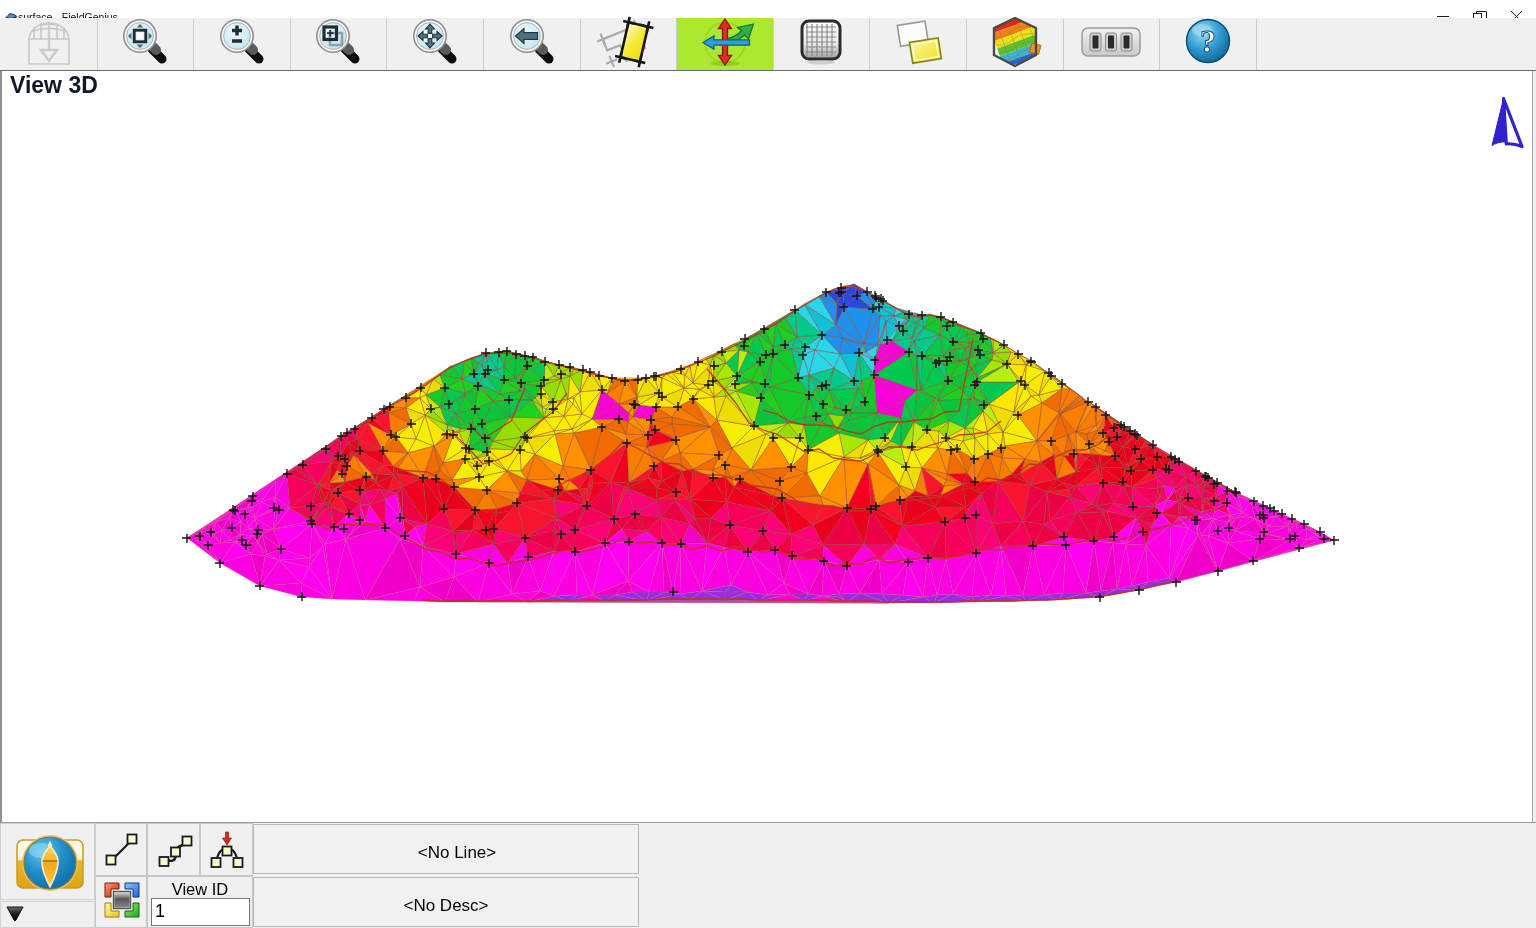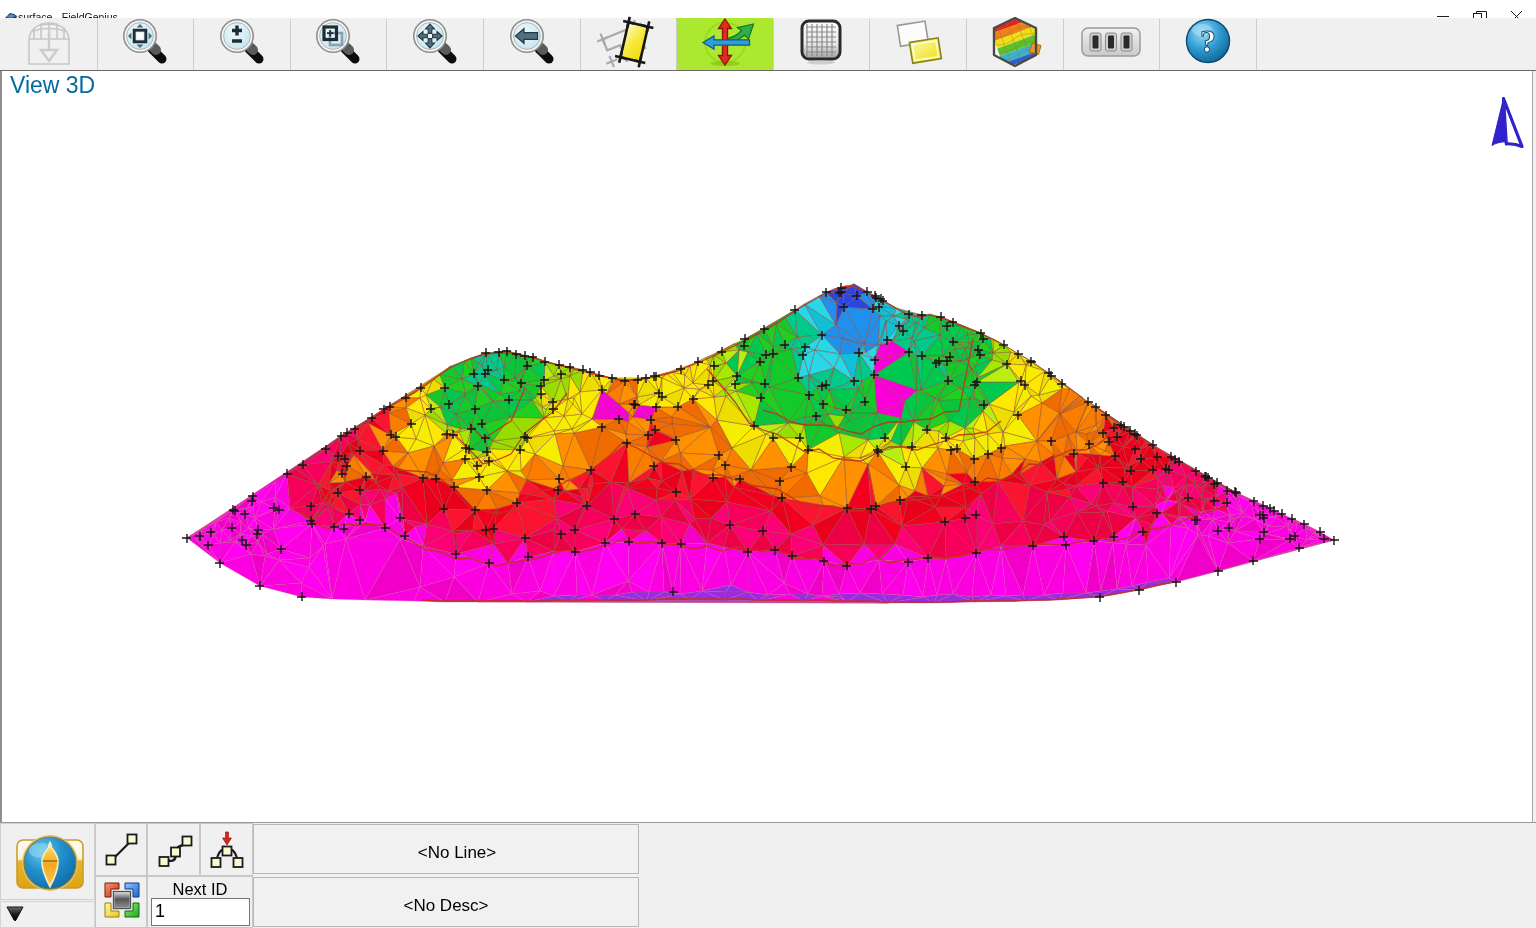--- a/index.html
+++ b/index.html
@@ -8,21 +8,21 @@
   #titlebar{position:absolute;left:0;top:0;width:1536px;height:19px;background:#ffffff;margin-top:7px;}
   #titletext{position:absolute;left:18px;top:3.5px;font-size:10.5px;color:#111;}
   #toolbar{position:absolute;left:0;top:18px;width:1536px;height:53px;background:#f0f0f0;
     border-bottom:1px solid #696969;box-sizing:border-box;}
   .tbtn{position:absolute;top:0;height:52px;width:97px;}
   .tsep{position:absolute;top:1px;height:51px;width:1px;background:#cdcdcd;}
   .ticon{position:absolute;left:50%;top:50%;transform:translate(-50%,-50%);}
   #canvas{position:absolute;left:0;top:71px;width:1532px;height:751px;background:#ffffff;
     border-left:2px solid #909090;box-sizing:border-box;}
   #canvasR{position:absolute;left:1532px;top:71px;width:4px;height:751px;background:#f0f0f0;border-left:1px solid #a8a8a8;box-sizing:border-box;}
-  #view3d{position:absolute;left:8px;top:1px;font-size:23px;font-weight:normal;color:#0369a1;}
+  #view3d{position:absolute;left:8px;top:1px;font-size:23px;font-weight:bold;color:#0f172a;}
   #bottombar{position:absolute;left:0;top:822px;width:1536px;height:106px;background:#f0f0f0;border-top:1px solid #9a9a9a;box-sizing:border-box;}
   .cell{position:absolute;box-sizing:border-box;border:1px solid #c8c8c8;background:#f0f0f0;}
   .nbtn{position:absolute;box-sizing:border-box;border:1px solid #b8b8b8;background:#f1f1f1;
     font-size:17px;color:#000;text-align:center;}
   #nextid{position:absolute;left:147px;top:876px;width:106px;height:52px;box-sizing:border-box;border:1px solid #c8c8c8;}
   #nextlabel{position:absolute;left:0;top:3px;width:100%;text-align:center;font-size:16.5px;color:#000;}
   #nextinput{position:absolute;left:3px;top:21px;width:99px;height:28px;background:#fff;
     border:1px solid #777;box-sizing:border-box;font-size:18px;padding-left:3px;line-height:24px;}
 </style>
 </head>
@@ -2273,18 +2273,18 @@
 <div class="cell" style="left:200px;top:823px;width:53px;height:53px;"></div>
 <svg class="abs" style="left:207px;top:826px" width="40" height="46" viewBox="0 0 40 46">
   <path d="M18.6 6 h2.8 v6 h3 l-4.4 7 l-4.4 -7 h3 Z" fill="#d52a1e" stroke="#a01810" stroke-width="0.8"></path>
   <path d="M9.5 36 Q11 22.5 20 22.5 Q29 22.5 30.5 36" stroke="#1a1a1a" stroke-width="2.2" fill="none"></path>
   <rect x="15.5" y="20.5" width="9" height="9" fill="#fafad2" stroke="#1a1a1a" stroke-width="1.8"></rect>
   <rect x="4.5" y="32" width="9" height="9" fill="#fafad2" stroke="#1a1a1a" stroke-width="1.8"></rect>
   <rect x="26.5" y="32" width="9" height="9" fill="#fafad2" stroke="#1a1a1a" stroke-width="1.8"></rect>
 </svg>
 
 <div id="nextid">
-  <div id="nextlabel">Next ID</div>
+  <div id="nextlabel">View ID</div>
   <div id="nextinput">1</div>
 </div>
 
 <div class="nbtn" style="left:253px;top:824px;width:386px;height:50px;line-height:55px;padding-left:22px;">&lt;No Line&gt;</div>
 <div class="nbtn" style="left:253px;top:877px;width:386px;height:50px;line-height:55px;">&lt;No Desc&gt;</div>
 
 </body></html>

